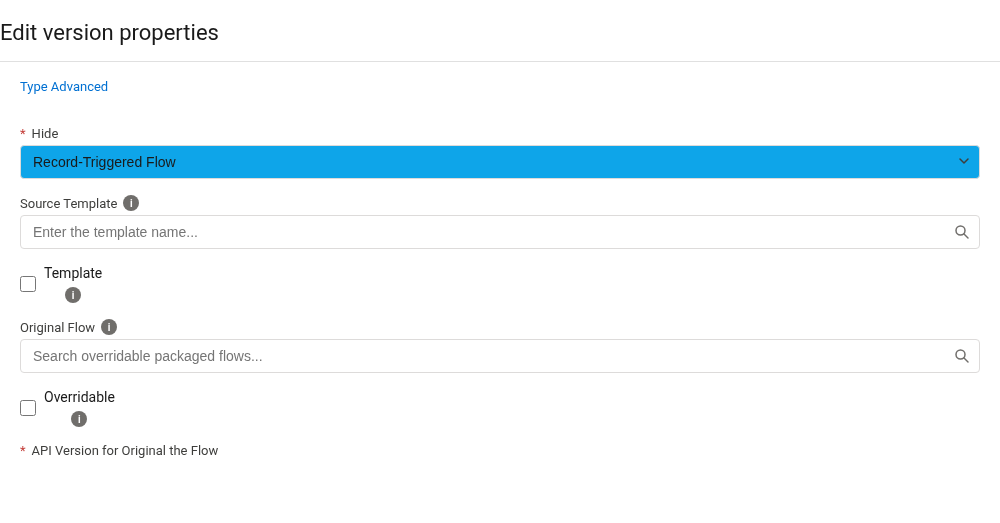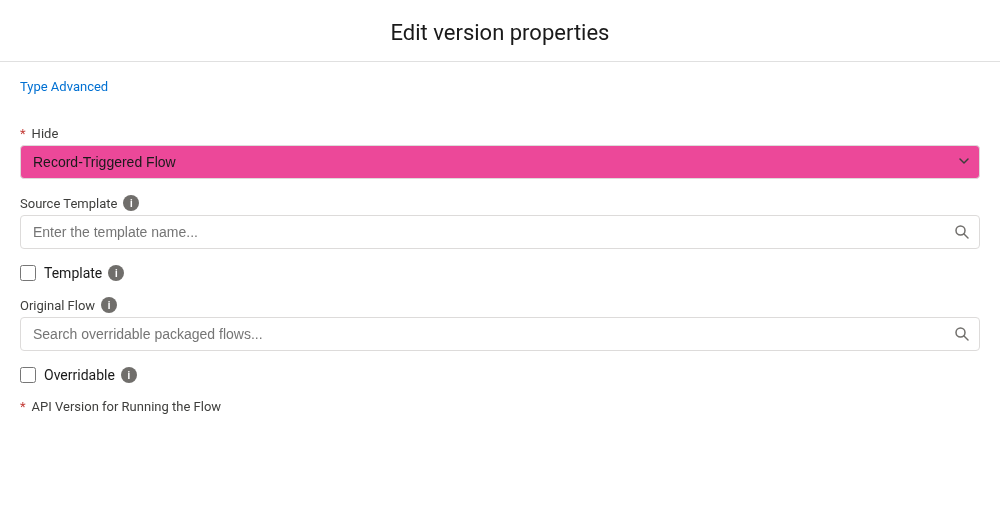--- a/index.html
+++ b/index.html
@@ -16,21 +16,20 @@
       width: 1000px;
       min-height: 523px;
     }
 
     .page-container {
       width: 1000px;
       padding: 0 0 24px 0;
     }
 
     .page-header {
-      text-align: center;
       padding: 20px 0 16px 0;
       border-bottom: 1px solid #e0e0e0;
     }
 
     .page-title {
       font-size: 22px;
       font-weight: 400;
       color: #1a1a1a;
     }
 
@@ -83,21 +82,21 @@
     .select-wrapper {
       position: relative;
       width: 100%;
     }
 
     .form-select {
       width: 100%;
       padding: 8px 36px 8px 12px;
       border: 1px solid #dddbda;
       border-radius: 4px;
-      background: #ec4899;
+      background: #0ea5e9;
       font-size: 14px;
       color: #1a1a1a;
       appearance: none;
       cursor: pointer;
       outline: none;
     }
 
     .select-arrow {
       position: absolute;
       right: 10px;
@@ -151,22 +150,23 @@
       border: 1px solid #dddbda;
       border-radius: 2px;
       cursor: pointer;
       accent-color: #0070d2;
     }
 
     .checkbox-label {
       font-size: 14px;
       color: #1a1a1a;
       display: flex;
-      align-items: flex-start;
+      align-items: center;
       gap: 6px;
+      flex-direction: column;
     }
 
     .select-arrow svg {
       width: 12px;
       height: 12px;
     }
 
     .search-icon-btn svg {
       width: 16px;
       height: 16px;
@@ -251,18 +251,18 @@
       <input type="checkbox" class="checkbox-input" id="overridable-cb" style="">
       <label class="checkbox-label" for="overridable-cb">
         <span>Overridable</span>
         <span class="info-icon" title="Info">i</span>
       </label>
     </div>
 
     <div class="form-section">
       <div class="field-label">
         <span class="required-star">*</span>
-        <span>API Version for Running the Flow</span>
+        <span>API Version for Original the Flow</span>
       </div>
     </div>
 
   </div>
 </div>
 
 </body></html>

